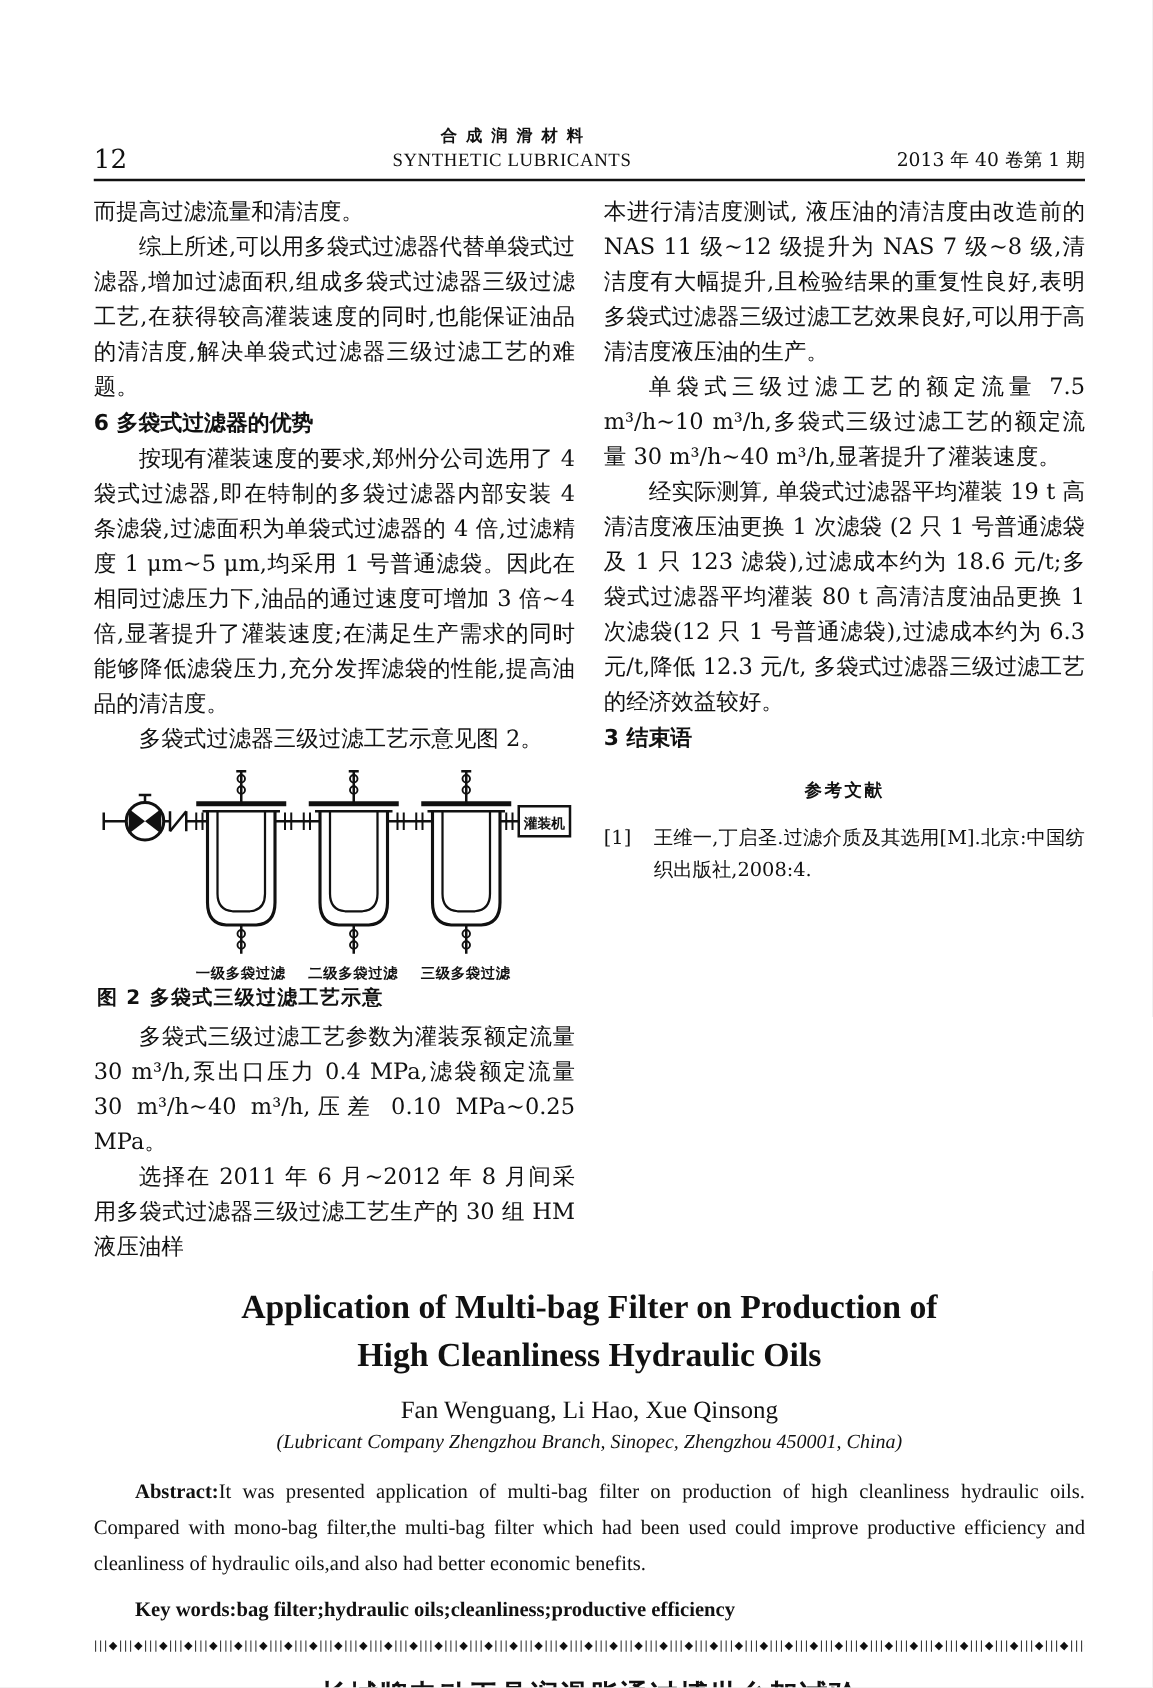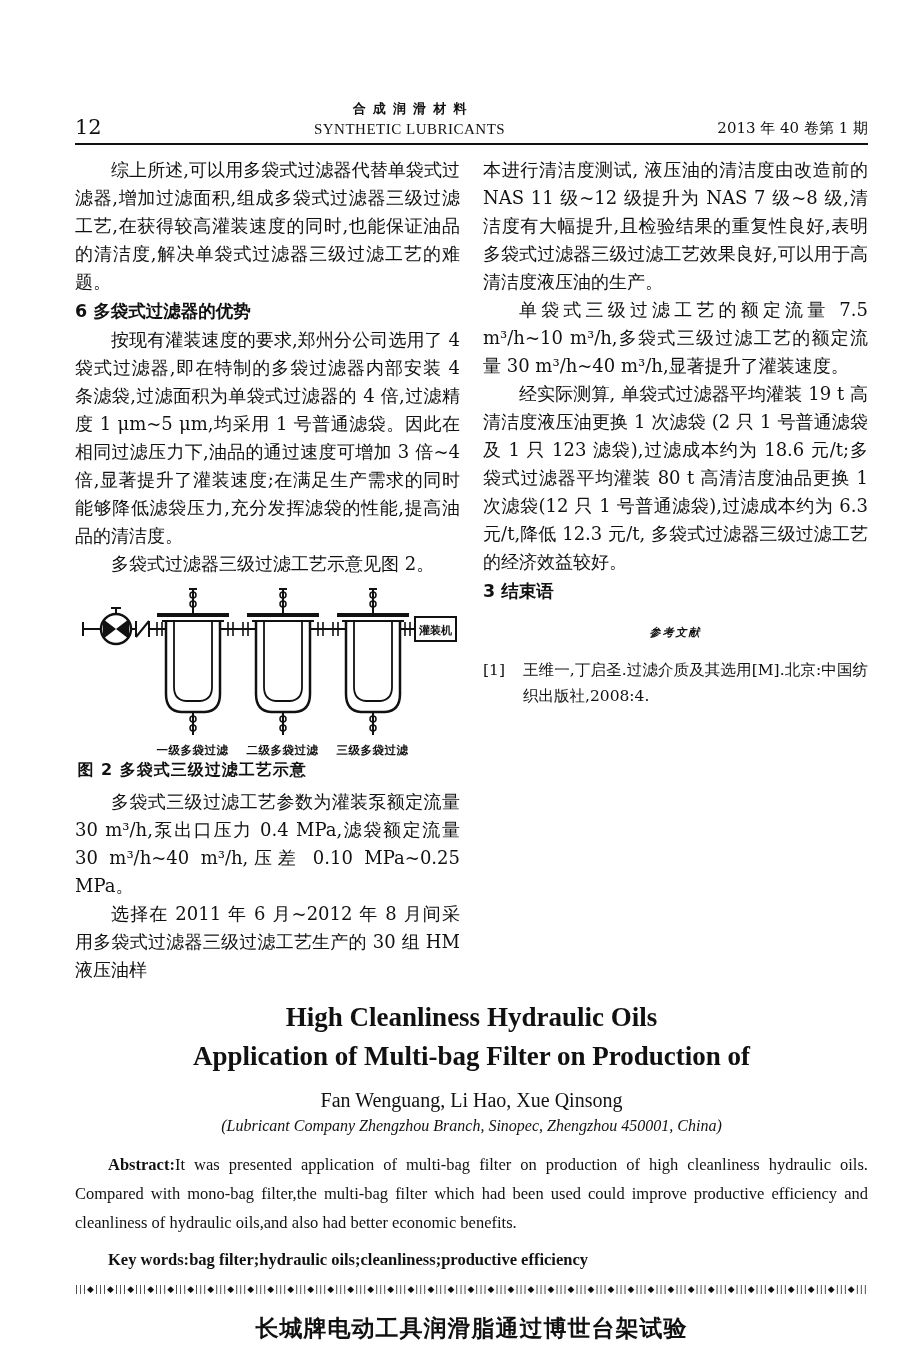--- a/index.html
+++ b/index.html
@@ -40,21 +40,21 @@
     font-size:11.5px;font-weight:bold;letter-spacing:0.5px;
   }
   .fig-caption{
     text-align:left;font-family:"DejaVu Sans","Liberation Sans",sans-serif;
     font-weight:bold;font-size:16px;margin-top:3px;letter-spacing:1px;
   }
 
   
   .ref-heading{
     text-align:center;font-family:"DejaVu Sans","Liberation Sans",sans-serif;
-    font-weight:bold;font-size:11px;margin:14px 0 10px 0;letter-spacing:2px;font-style:italic;
+    font-weight:bold;font-size:14px;margin:14px 0 10px 0;letter-spacing:2px;
   }
   .ref-item{display:flex;font-size:15.5px;line-height:26px;}
   .ref-label{flex:none;width:40px;}
   .ref-text{flex:1;text-align:justify;}
 
   
   .en-block{text-align:center;}
   .en-title{
     font-family:"Liberation Serif","DejaVu Serif",serif;font-weight:bold;
     font-size:27px;line-height:39px;margin-top:14px;
@@ -95,20 +95,21 @@
       <div class="journal-block">
         <div class="journal-cn">合成润滑材料</div>
         <div class="journal-en">SYNTHETIC LUBRICANTS</div>
       </div>
       <div class="issue">2013 年 40 卷第 1 期</div>
     </div>
 
     <div class="columns">
 
       <div class="col">
+        <p class="noindent">而提高过滤流量和清洁度。</p>
         <p>综上所述,可以用多袋式过滤器代替单袋式过滤器,增加过滤面积,组成多袋式过滤器三级过滤工艺,在获得较高灌装速度的同时,也能保证油品的清洁度,解决单袋式过滤器三级过滤工艺的难题。</p>
         <div class="sec-heading">6  多袋式过滤器的优势</div>
         <p>按现有灌装速度的要求,郑州分公司选用了 4 袋式过滤器,即在特制的多袋过滤器内部安装 4 条滤袋,过滤面积为单袋式过滤器的 4 倍,过滤精度 1 μm~5 μm,均采用 1 号普通滤袋。因此在相同过滤压力下,油品的通过速度可增加 3 倍~4 倍,显著提升了灌装速度;在满足生产需求的同时能够降低滤袋压力,充分发挥滤袋的性能,提高油品的清洁度。</p>
         <p>多袋式过滤器三级过滤工艺示意见图 2。</p>
 
         <div class="figure">
           <svg width="380" height="152" viewBox="0 0 380 152" fill="none" stroke="#111" stroke-width="2">
 
             <line x1="5" y1="38" x2="5" y2="52"></line>
             <line x1="5" y1="45" x2="22" y2="45"></line>
@@ -201,22 +202,22 @@
         <div class="ref-heading">参考文献</div>
         <div class="ref-item">
           <span class="ref-label">[1]</span>
           <span class="ref-text">王维一,丁启圣.过滤介质及其选用[M].北京:中国纺织出版社,2008:4.</span>
         </div>
       </div>
     </div>
 
     <div class="en-block">
       <div class="en-title">
+        <div>Application of Multi-bag Filter on Production of</div>
         <div>High Cleanliness Hydraulic Oils</div>
-        <div>Application of Multi-bag Filter on Production of</div>
       </div>
       <div class="en-authors">Fan Wenguang, Li Hao, Xue Qinsong</div>
       <div class="en-affil">(Lubricant Company Zhengzhou Branch, Sinopec, Zhengzhou 450001, China)</div>
       <div class="abstract">
         <span class="bold-label">Abstract:</span><span>It was presented application of multi-bag filter on production of high cleanliness hydraulic oils. Compared with mono-bag filter,the multi-bag filter which had been used could improve productive efficiency and cleanliness of hydraulic oils,and also had better economic benefits.</span>
       </div>
       <div class="keywords">
         <span>Key words:</span><span>bag filter;hydraulic oils;cleanliness;productive efficiency</span>
       </div>
     </div>

